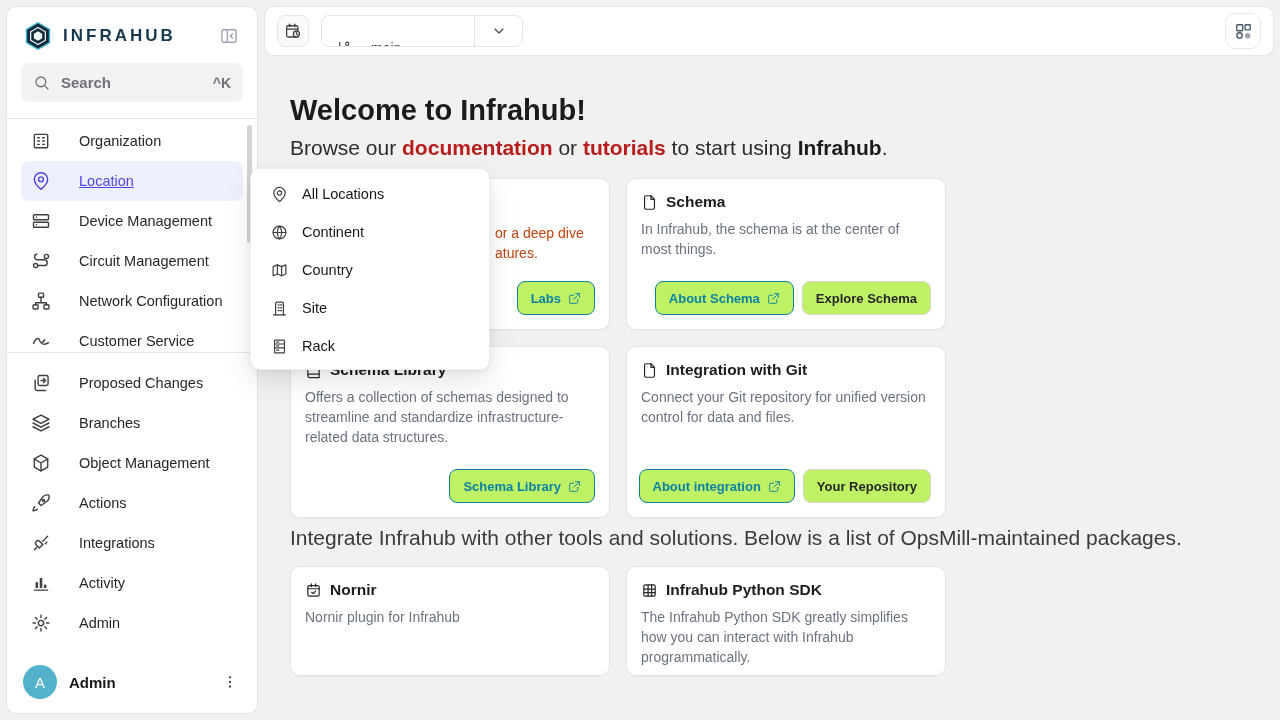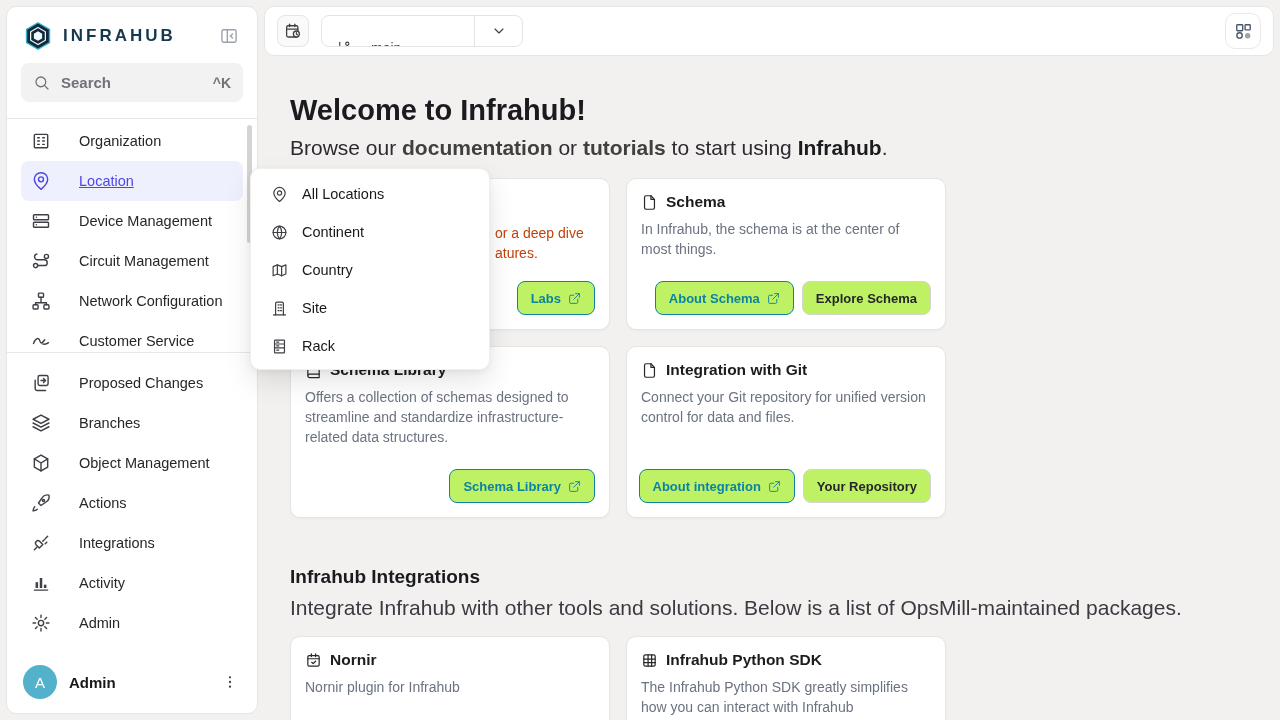--- a/index.html
+++ b/index.html
@@ -43,21 +43,21 @@
                    border-radius:8px; background:#fff; overflow:hidden; cursor:pointer; }
   .branch-main { display:flex; align-items:flex-start; gap:20px; padding:0 14px; width:152px; font-size:14px; color:#3f3f46;margin-top:24px; }
   .branch-caret { display:flex; align-items:center; justify-content:center; width:48px; border-left:1px solid #e4e4e7; color:#3f3f46; }
   .apps-btn { margin-left:auto; width:36px; height:36px; border-radius:10px; border:1px solid #e9e9ea;
               background:#fff; color:#475569; display:flex; align-items:center; justify-content:center; cursor:pointer; }
 
   
   .content { position:absolute; left:264px; right:0; top:62px; bottom:0; overflow:hidden; padding-left:26px; }
   .welcome-title { margin-top:30px; font-size:29px; line-height:36px; font-weight:700; color:#1b1b1f; }
   .welcome-sub { margin-top:6px; font-size:21px; line-height:28px; color:#2b2b30; }
-  .welcome-sub a { color:#404040; font-weight:700; text-decoration:none; cursor:pointer; }
+  .welcome-sub a { color:#b91c1c; font-weight:700; text-decoration:none; cursor:pointer; }
   .welcome-sub b { color:#1b1b1f; }
 
   .cards-grid { margin-top:16px; display:grid; grid-template-columns:320px 320px; gap:16px; width:656px; }
   .card { background:#fff; border:1px solid #e7e5e2; border-radius:10px; padding:14px; position:relative;
           box-shadow:0 1px 2px rgba(0,0,0,.04); }
   .card.h1 { height:152px; }
   .card.h2 { height:172px; }
   .card.h3 { height:110px; }
   .card-title { display:flex; align-items:center; gap:8px; font-size:15.5px; font-weight:700; color:#1c1c1f; }
   .card-title .ic { width:17px; height:17px; color:#27272a; }
@@ -361,21 +361,20 @@
               <path d="M18 13.5V19a2 2 0 0 1-2 2H5a2 2 0 0 1-2-2V8a2 2 0 0 1 2-2h5.5"></path>
           </svg>
         </button>
         <button class="btn btn-plain">
           <span>Your Repository</span>
         </button>
       </div>
     </div>
   </div>
 
-  <h2 class="section-title">Infrahub Integrations</h2>
   <p class="section-sub">Integrate Infrahub with other tools and solutions. Below is a list of OpsMill-maintained packages.</p>
 
   <div class="cards-grid">
     <div class="card h3">
       <div class="card-title">
         <svg class="ic" viewBox="0 0 24 24">
           <rect x="4" y="5" width="16" height="15" rx="2"></rect>
             <path d="M4 9.5h16M9 2.5v4M15 2.5v4"></path>
             <path d="M9.5 14.5l2 2 3.5-3.5"></path>
         </svg>

